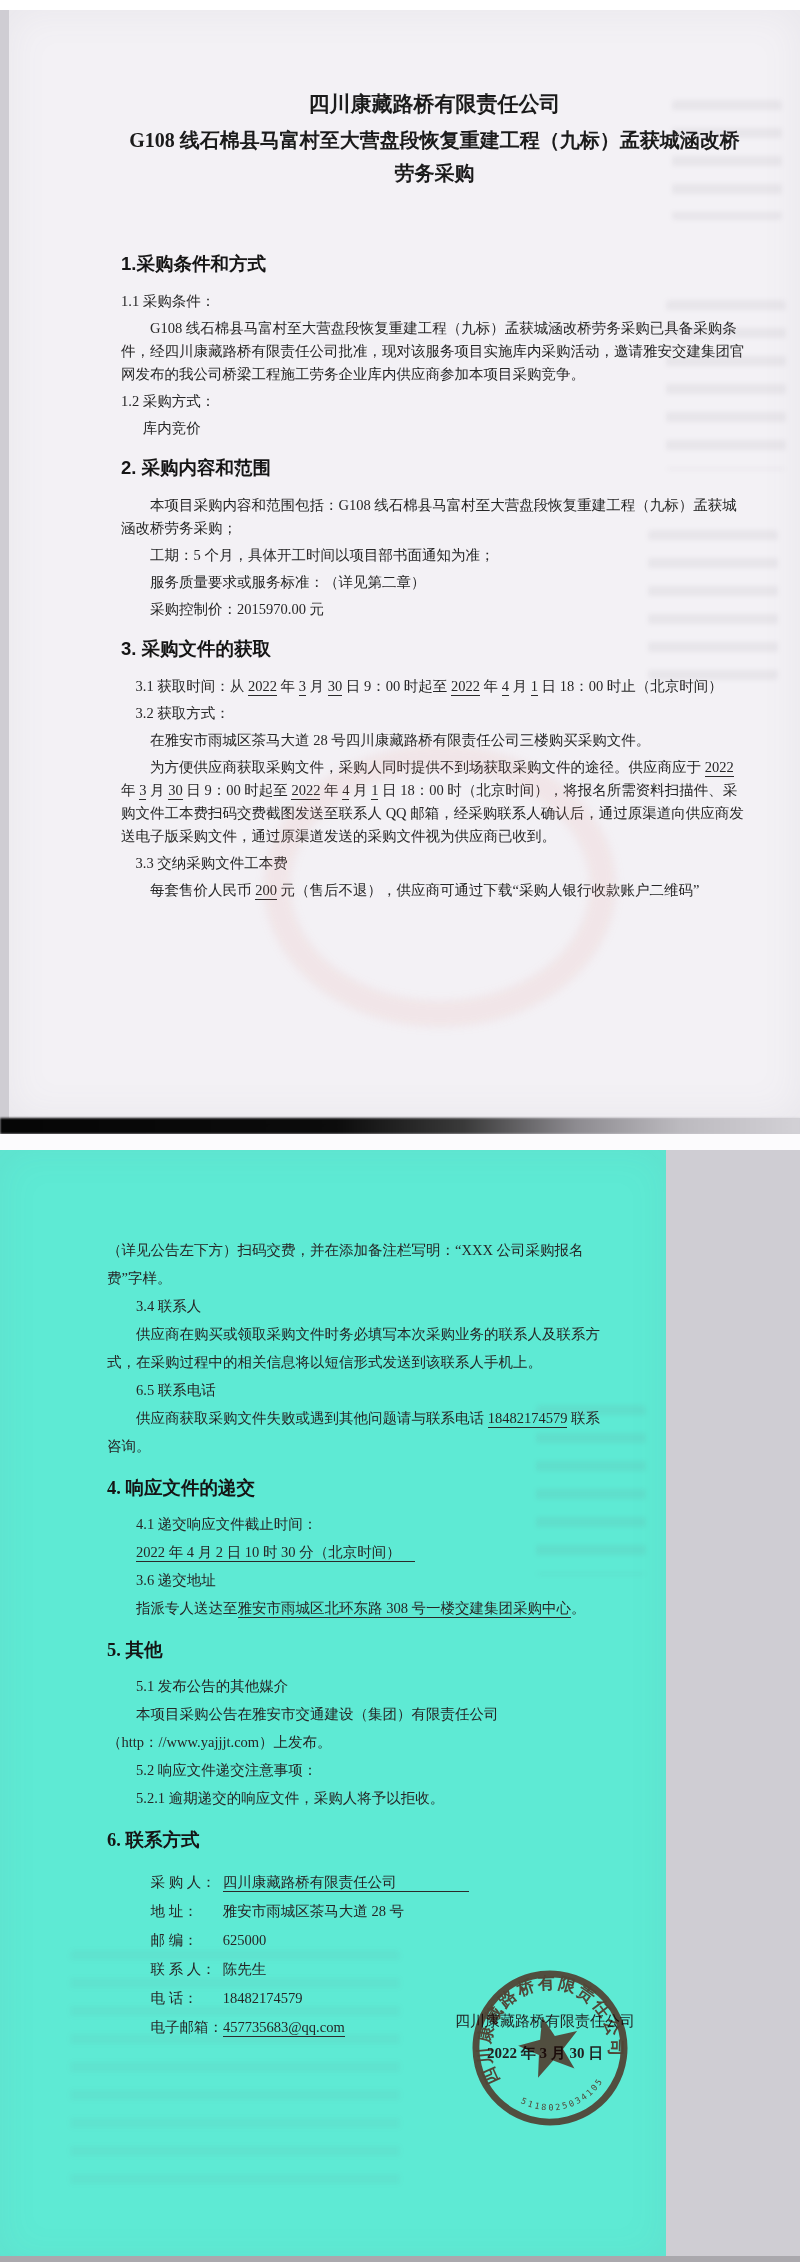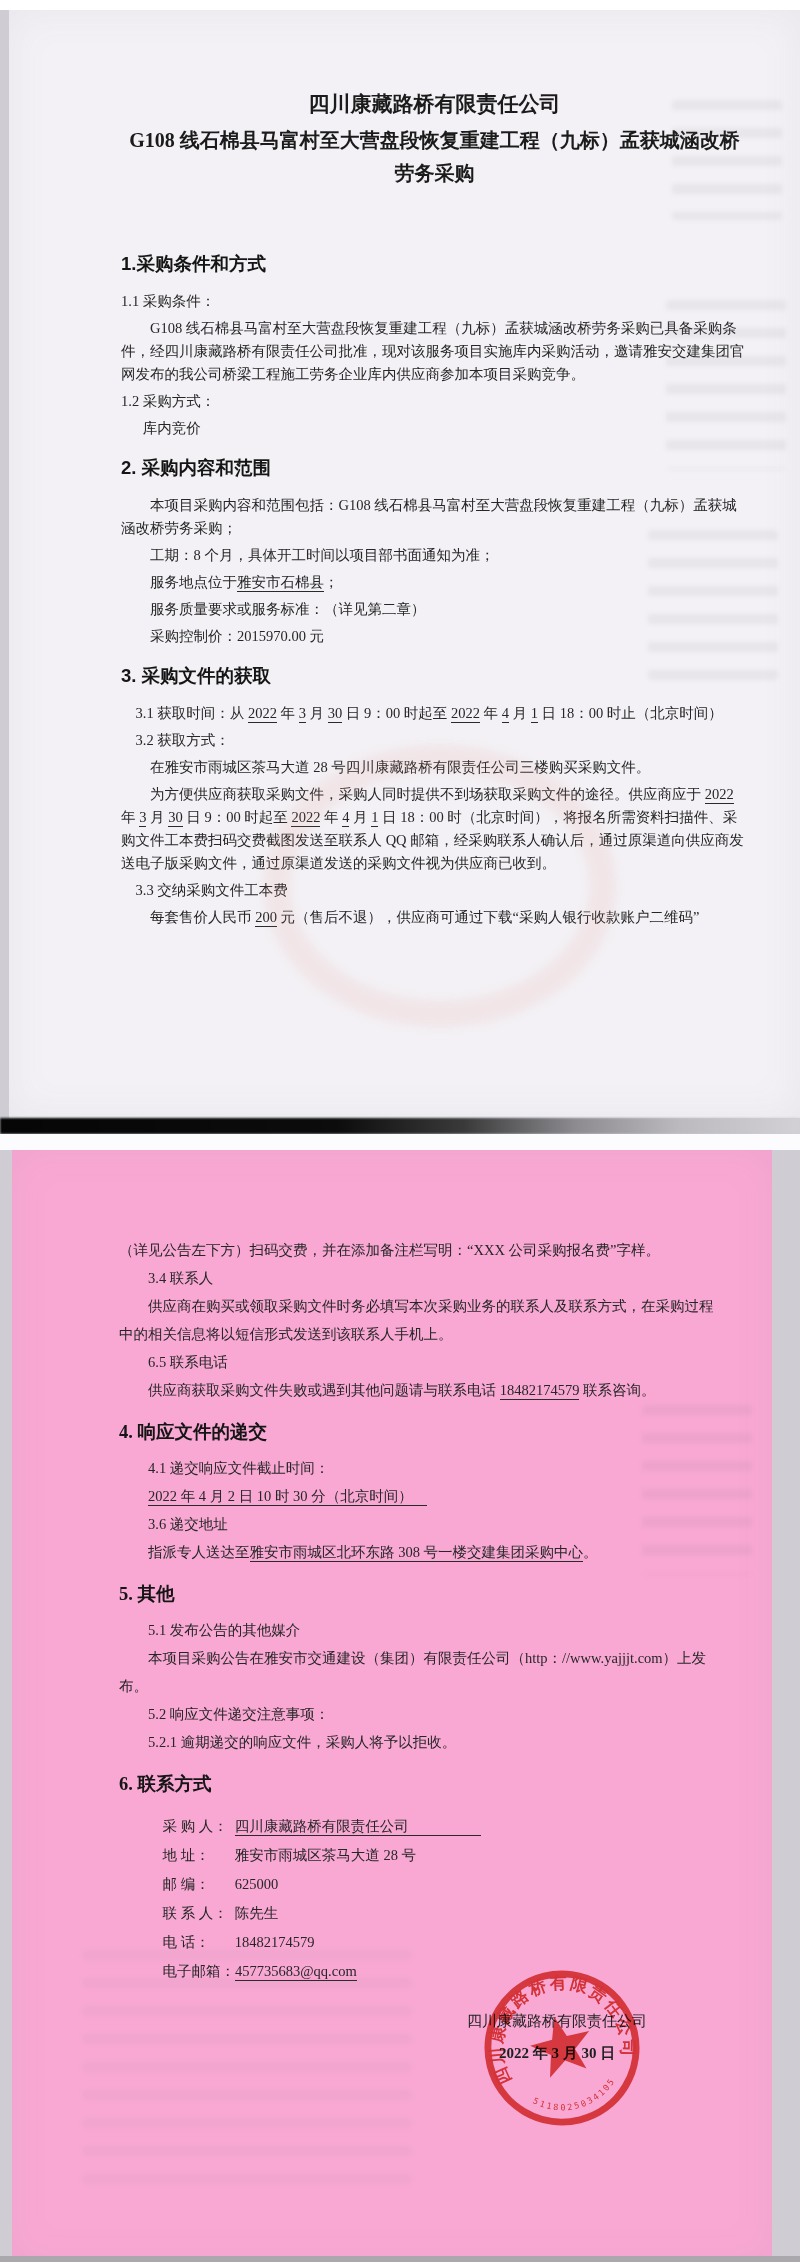--- a/index.html
+++ b/index.html
@@ -4,21 +4,21 @@
 <style>
   html,body{margin:0;padding:0;background:#cfcdd3;}
   .canvas{position:relative;width:800px;height:2262px;margin:0 auto;background:#cfcdd3;overflow:hidden;
           font-family:"Liberation Serif","DejaVu Serif",serif;color:#262626;
           -webkit-font-smoothing:antialiased;}
   .scan-top{position:absolute;top:0;left:0;width:800px;height:10px;background:#ffffff;}
   .corner-tr{position:absolute;top:10px;right:0;width:0;height:0;
              border-top:10px solid #fff;border-left:90px solid transparent;}
   .page{position:absolute;background:#f3f1f5;box-shadow:inset 0 0 40px rgba(120,110,130,.08);}
   .page1{top:10px;left:9px;width:791px;height:1108px;}
-  .page2{top:1150px;left:12px;width:760px;height:1112px;background:#f9a8d4;}
+  .page2{top:1150px;left:0;width:666px;height:1112px;background:#5eead4;}
   .sep{position:absolute;top:1118px;left:0;width:800px;height:16px;filter:blur(1px);
        background:linear-gradient(to right,#060606 0%,#0c0c0c 42%,#3a3a3a 58%,#8d8b90 72%,#bcbabf 85%,#d3d1d6 100%);}
   .sep-white{position:absolute;top:1134px;left:0;width:800px;height:16px;background:#fcfbfd;}
   .scan-bottom{position:absolute;bottom:0;left:0;width:800px;height:6px;background:#aaa8ad;}
 
   
   .content1{padding:82px 52px 0 112px;font-size:14.5px;line-height:23px;}
   .t1{margin:0 0 8px 0;text-align:center;font-size:21px;line-height:24px;font-weight:bold;color:#1b1b1b;}
   .t2{margin:0 auto;max-width:660px;text-align:center;font-size:20px;line-height:33px;font-weight:bold;color:#1b1b1b;}
   .t3{margin:10px 0 0 0;text-align:center;font-size:21px;line-height:26px;font-weight:bold;color:#1b1b1b;}
@@ -81,22 +81,21 @@
       <div class="t2">G108 线石棉县马富村至大营盘段恢复重建工程（九标）孟获城涵改桥劳务采购</div>
 
       <div class="sec sec-first">1.采购条件和方式</div>
       <p class="para"><span>1.1 采购条件：</span></p>
       <p class="para ind2"><span>G108 线石棉县马富村至大营盘段恢复重建工程（九标）孟获城涵改桥劳务采购已具备采购条件，经四川康藏路桥有限责任公司批准，现对该服务项目实施库内采购活动，邀请雅安交建集团官网发布的我公司桥梁工程施工劳务企业库内供应商参加本项目采购竞争。</span></p>
       <p class="para"><span>1.2 采购方式：</span></p>
       <p class="para ind15"><span>库内竞价</span></p>
 
       <div class="sec">2. 采购内容和范围</div>
       <p class="para ind2"><span>本项目采购内容和范围包括：G108 线石棉县马富村至大营盘段恢复重建工程（九标）孟获城涵改桥劳务采购；</span></p>
-      <p class="para ind2"><span>工期：8 个月，具体开工时间以项目部书面通知为准；</span></p>
-      <p class="para ind2"><span>服务地点位于</span><span class="u">雅安市石棉县</span><span>；</span></p>
+      <p class="para ind2"><span>工期：5 个月，具体开工时间以项目部书面通知为准；</span></p>
       <p class="para ind2"><span>服务质量要求或服务标准：（详见第二章）</span></p>
       <p class="para ind2"><span>采购控制价：2015970.00 元</span></p>
 
       <div class="sec">3. 采购文件的获取</div>
       <p class="para ind1"><span>3.1 获取时间：从 </span><span class="u">2022</span><span> 年 </span><span class="u">3</span><span> 月 </span><span class="u">30</span><span> 日 9：00 时起至 </span><span class="u">2022</span><span> 年 </span><span class="u">4</span><span> 月 </span><span class="u">1</span><span> 日 18：00 时止（北京时间）</span></p>
       <p class="para ind1"><span>3.2 获取方式：</span></p>
       <p class="para ind2"><span>在雅安市雨城区茶马大道 28 号四川康藏路桥有限责任公司三楼购买采购文件。</span></p>
       <p class="para ind2"><span>为方便供应商获取采购文件，采购人同时提供不到场获取采购文件的途径。供应商应于 </span><span class="u">2022</span><span> 年 </span><span class="u">3</span><span> 月 </span><span class="u">30</span><span> 日 9：00 时起至 </span><span class="u">2022</span><span> 年 </span><span class="u">4</span><span> 月 </span><span class="u">1</span><span> 日 18：00 时（北京时间），将报名所需资料扫描件、采购文件工本费扫码交费截图发送至联系人 QQ 邮箱，经采购联系人确认后，通过原渠道向供应商发送电子版采购文件，通过原渠道发送的采购文件视为供应商已收到。</span></p>
       <p class="para ind1"><span>3.3 交纳采购文件工本费</span></p>
       <p class="para ind2"><span>每套售价人民币 </span><span class="u">200</span><span> 元（售后不退），供应商可通过下载“采购人银行收款账户二维码”</span></p>

